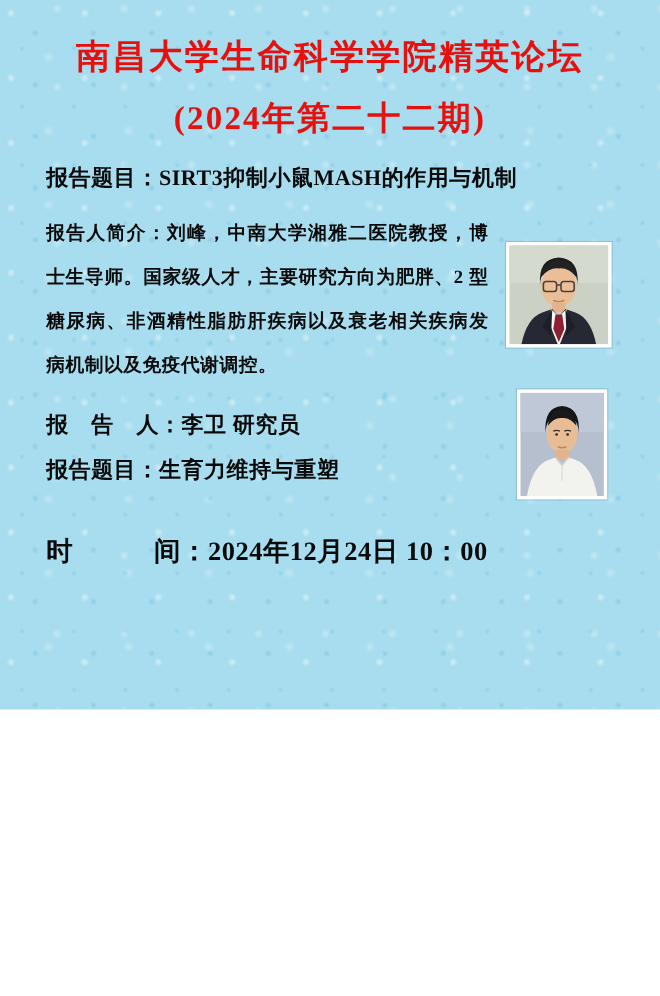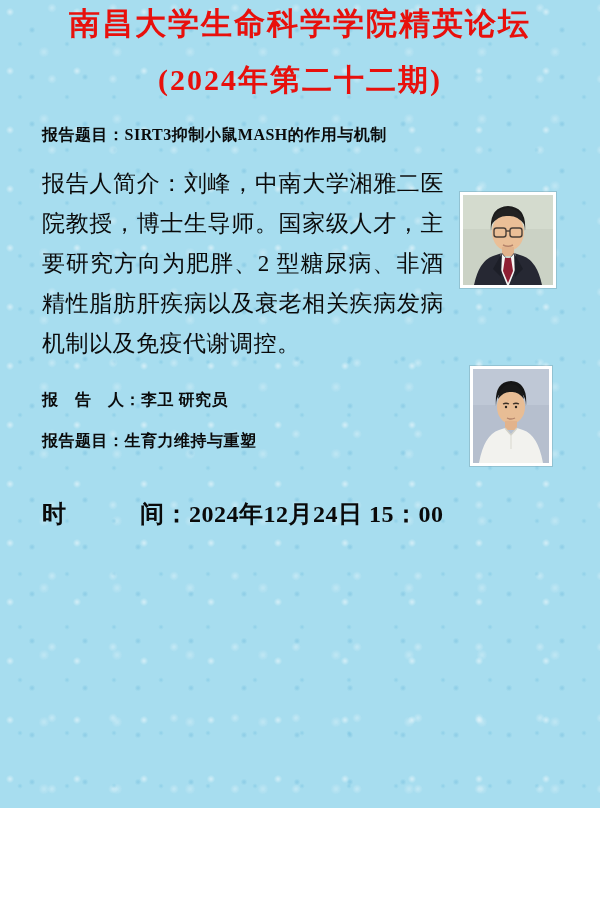--- a/index.html
+++ b/index.html
@@ -1,21 +1,21 @@
 <!DOCTYPE html>
 <html><head>
 <meta charset="utf-8">
 <style>
   html,body { margin:0; padding:0; }
   .poster {
     position:relative;
-    width:600px; height:808px;
+    width:600px; height:645px;
     overflow:hidden;
     box-sizing:border-box;
-    padding:4px 42px 0 42px;
+    padding:32px 42px 0 42px;
     color:#0a0a0a;
     font-family:"Liberation Serif","DejaVu Serif",serif;
     background-color:#a7ddef;
     background-image:
       radial-gradient(circle 6px at 10px 12px, rgba(255,255,255,.50), rgba(255,255,255,0) 70%),
       radial-gradient(circle 5px at 32px 30px, rgba(70,160,205,.28), rgba(70,160,205,0) 70%),
       radial-gradient(circle 7px at 52px 8px,  rgba(255,255,255,.33), rgba(255,255,255,0) 70%),
       radial-gradient(circle 4px at 20px 44px, rgba(70,170,210,.25), rgba(70,170,210,0) 70%),
       radial-gradient(circle 8px at 44px 52px, rgba(255,255,255,.28), rgba(255,255,255,0) 70%),
       radial-gradient(circle 3px at 60px 38px, rgba(60,150,195,.22), rgba(60,150,195,0) 70%);
@@ -27,23 +27,23 @@
     color:#e8100c;
     text-align:center;
     letter-spacing:2px;
     margin:0;
   }
   .title { font-size:31px; line-height:40px; }
   .issue { font-size:30px; line-height:38px; margin-top:17px;font-family:Liberation Serif, serif; }
 
   section.talk { margin-top:18px; }
   section.talk::after { content:""; display:block; clear:both; }
-  .talk-line { margin:0 0 12px 0; font-size:16px; font-weight:bold; line-height:35px; letter-spacing:0.5px; }
+  .talk-line { margin:0 0 12px 0; font-size:20px; font-weight:bold; line-height:35px; letter-spacing:0.5px; }
   .talk-line.speaker { margin-bottom:6px; }
-  .bio { margin:0; font-size:23px; font-weight:normal; line-height:40px; text-align:justify; letter-spacing:0.5px; }
+  .bio { margin:0; font-size:17px; font-weight:bold; line-height:40px; text-align:justify; letter-spacing:0.5px; }
   .talk2 .bio { line-height:38px; }
 
   .photo-frame {
     float:right;
     background:#ffffff;
     padding:3px;
     box-shadow:0 0 0 1px rgba(0,0,0,0.12);
   }
   .photo-frame.p1 { width:90px; height:90px; margin:28px 2px 10px 16px; }
   .photo-frame.p2 { width:76px; height:94px; margin:-16px 6px 10px 16px; }
@@ -101,16 +101,16 @@
         <path d="M6,94 Q11,66 26,61 L32,59 L38,66 L44,59 L50,61 Q65,66 70,94 Z" fill="#f2f2ee"></path>
         <path d="M32,59 L38,66 L44,59" stroke="#d2d2c9" stroke-width="1.4" fill="none"></path>
         <path d="M38,66 L38,80" stroke="#dddcd4" stroke-width="1.2" fill="none"></path>
       </svg>
     </div>
     <p class="talk-line speaker"><span>报　告　人：</span><span>李卫 研究员</span></p>
     <p class="talk-line"><span>报告题目：</span><span>生育力维持与重塑</span></p>
   </section>
 
   <div class="schedule">
-    <p class="sched-line"><span>时　　　间：</span><span>2024年12月24日 15：00</span></p>
+    <p class="sched-line"><span>时　　　间：</span><span>2024年12月24日 10：00</span></p>
   </div>
 
 </div>
 
 </body></html>

